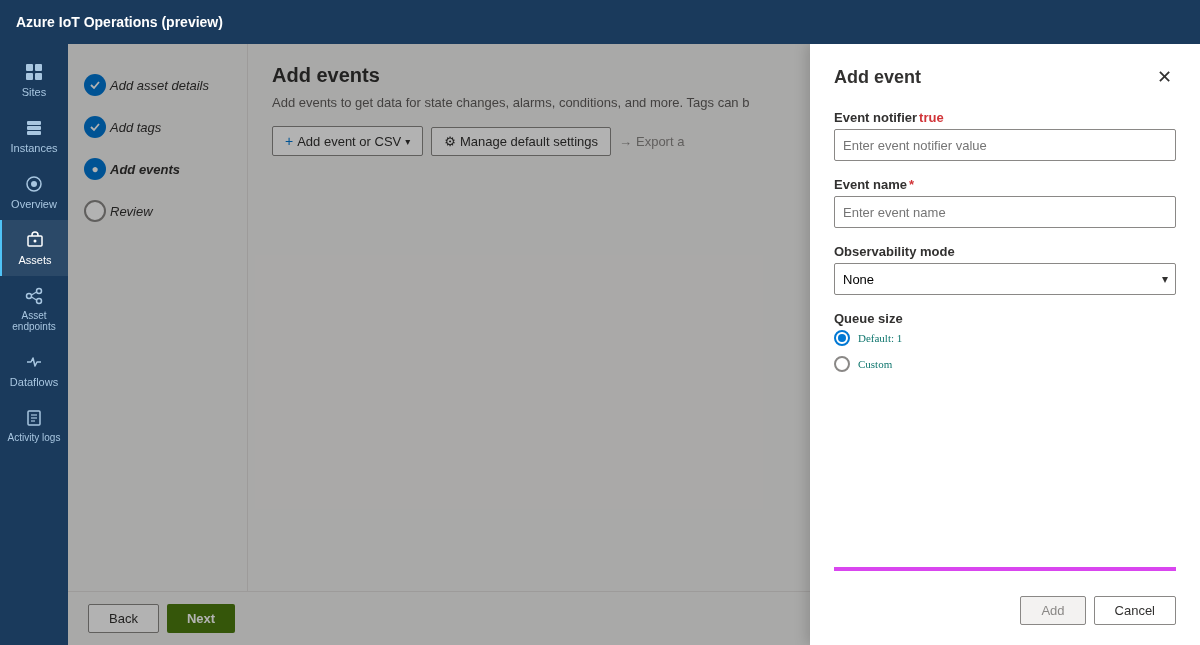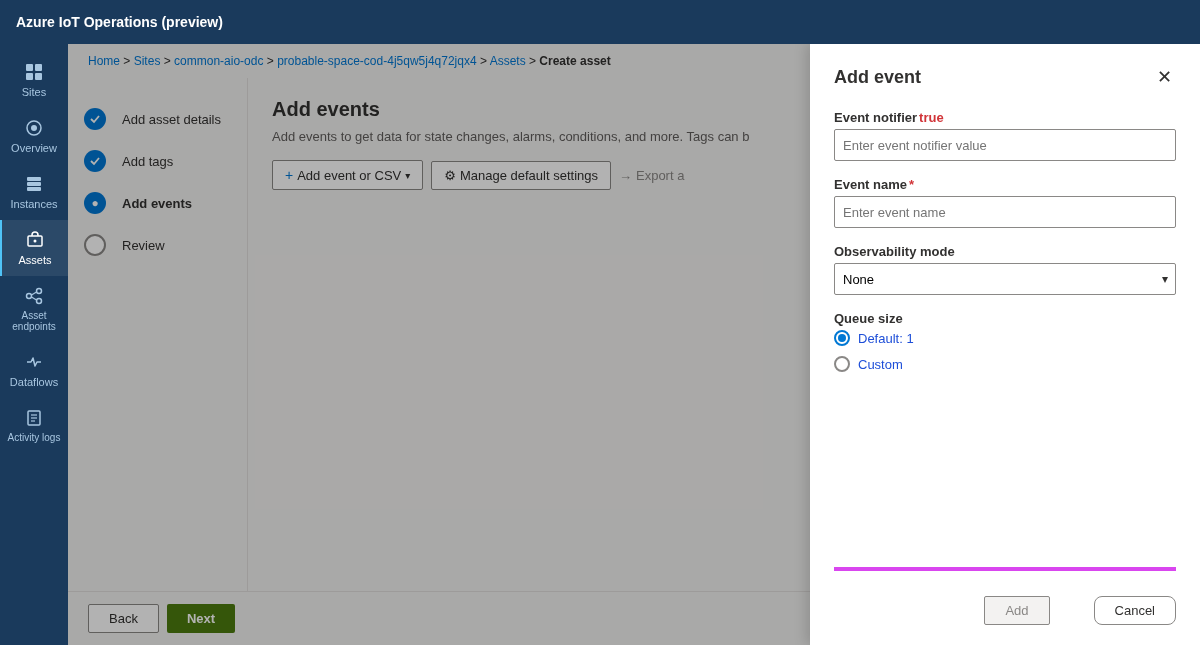--- a/index.html
+++ b/index.html
@@ -92,24 +92,25 @@
       width: 180px;
       background: #f3f2f1;
       padding: 20px 16px;
       border-right: 1px solid #e1dfdd;
       flex-shrink: 0;
     }
 
     .wizard-step {
       display: flex;
       align-items: center;
-      gap: 16px;
+      gap: 4px;
       padding: 10px 0;
       font-size: 13px;
       color: #323130;
+      font-style: italic;
     }
 
     .step-circle {
       width: 22px;
       height: 22px;
       border-radius: 50%;
       display: flex;
       align-items: center;
       justify-content: center;
       flex-shrink: 0;
@@ -350,22 +351,23 @@
     }
 
     .radio-dot {
       width: 8px;
       height: 8px;
       border-radius: 50%;
       background: #0078d4;
     }
 
     .radio-label {
-      font-size: 13px;
-      color: #1d4ed8;
+      font-size: 11px;
+      color: #0f766e;
+      font-family: Liberation Serif, serif;
     }
 
     .panel-footer {
       margin-top: auto;
       display: flex;
       gap: 8px;
       justify-content: flex-end;
       padding-top: 25px;
       border-top: 4px solid #d946ef;
     }
@@ -377,25 +379,24 @@
       border-radius: 2px;
       cursor: not-allowed;
       font-size: 13px;
       color: #8a8886;
     }
 
     .btn-cancel {
       padding: 6px 20px;
       border: 1px solid #8a8886;
       background: white;
-      border-radius: 8px;
-      cursor: pointer;
-      font-size: 13px;
-      color: #323130;
-      margin-left: 36px;
+      border-radius: 2px;
+      cursor: pointer;
+      font-size: 13px;
+      color: #323130;
     }
 
     
     .icon-svg {
       width: 18px;
       height: 18px;
     }
   </style>
 </head>
 <body>
@@ -416,36 +417,36 @@
           <rect x="1" y="10" width="7" height="7" rx="1" fill="#a8c6e0"></rect>
           <rect x="10" y="10" width="7" height="7" rx="1" fill="#a8c6e0"></rect>
         </svg>
       </div>
       <span>Sites</span>
     </div>
 
     <div class="sidebar-item">
       <div class="sidebar-icon">
         <svg class="icon-svg" viewBox="0 0 18 18" fill="none" xmlns="http://www.w3.org/2000/svg">
-          <circle cx="9" cy="9" r="7" stroke="#a8c6e0" stroke-width="1.5"></circle>
-          <circle cx="9" cy="9" r="3" fill="#a8c6e0"></circle>
-        </svg>
-      </div>
-      <span>Overview</span>
-    </div>
-
-    <div class="sidebar-item">
-      <div class="sidebar-icon">
-        <svg class="icon-svg" viewBox="0 0 18 18" fill="none" xmlns="http://www.w3.org/2000/svg">
           <rect x="2" y="2" width="14" height="4" rx="1" fill="#a8c6e0"></rect>
           <rect x="2" y="7" width="14" height="4" rx="1" fill="#a8c6e0"></rect>
           <rect x="2" y="12" width="14" height="4" rx="1" fill="#a8c6e0"></rect>
         </svg>
       </div>
       <span>Instances</span>
+    </div>
+
+    <div class="sidebar-item">
+      <div class="sidebar-icon">
+        <svg class="icon-svg" viewBox="0 0 18 18" fill="none" xmlns="http://www.w3.org/2000/svg">
+          <circle cx="9" cy="9" r="7" stroke="#a8c6e0" stroke-width="1.5"></circle>
+          <circle cx="9" cy="9" r="3" fill="#a8c6e0"></circle>
+        </svg>
+      </div>
+      <span>Overview</span>
     </div>
 
     <div class="sidebar-item active">
       <div class="sidebar-icon">
         <svg class="icon-svg" viewBox="0 0 18 18" fill="none" xmlns="http://www.w3.org/2000/svg">
           <rect x="2" y="5" width="14" height="10" rx="1" stroke="white" stroke-width="1.5"></rect>
           <path d="M6 5V4a3 3 0 0 1 6 0v1" stroke="white" stroke-width="1.5"></path>
           <circle cx="9" cy="10" r="1.5" fill="white"></circle>
         </svg>
       </div>
@@ -484,33 +485,20 @@
           <line x1="6" y1="12" x2="10" y2="12" stroke="#a8c6e0" stroke-width="1.2"></line>
         </svg>
       </div>
       <span style="font-size:10px;">Activity logs</span>
     </div>
 
   </nav>
 
   <div class="content-area">
 
-    <div class="breadcrumb">
-      <a>Home</a>
-      <span> &gt; </span>
-      <a>Sites</a>
-      <span> &gt; </span>
-      <a>common-aio-odc</a>
-      <span> &gt; </span>
-      <a>probable-space-cod-4j5qw5j4q72jqx4</a>
-      <span> &gt; </span>
-      <a>Assets</a>
-      <span> &gt; </span>
-      <span style="font-weight:600; color:#323130;">Create asset</span>
-    </div>
 
     <div class="wizard-main">
 
       <div class="wizard-steps">
 
         <div class="wizard-step">
           <div class="step-circle completed">
             <svg width="12" height="12" viewBox="0 0 12 12">
                 <polyline points="2,6 5,9 10,3" stroke="white" stroke-width="1.8" fill="none"></polyline>
               </svg>

